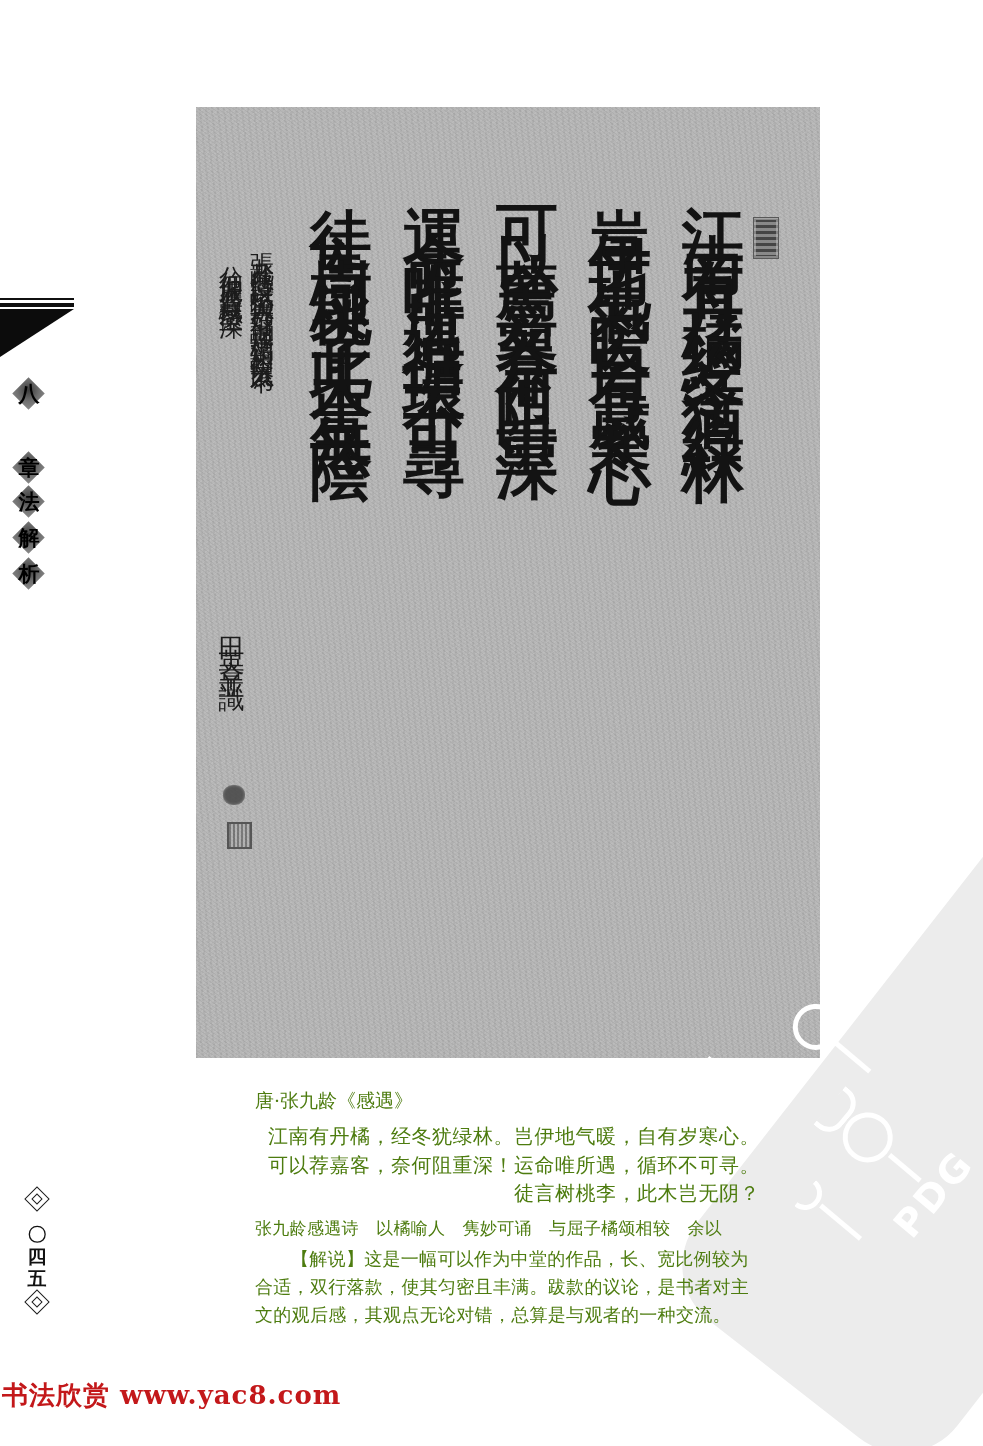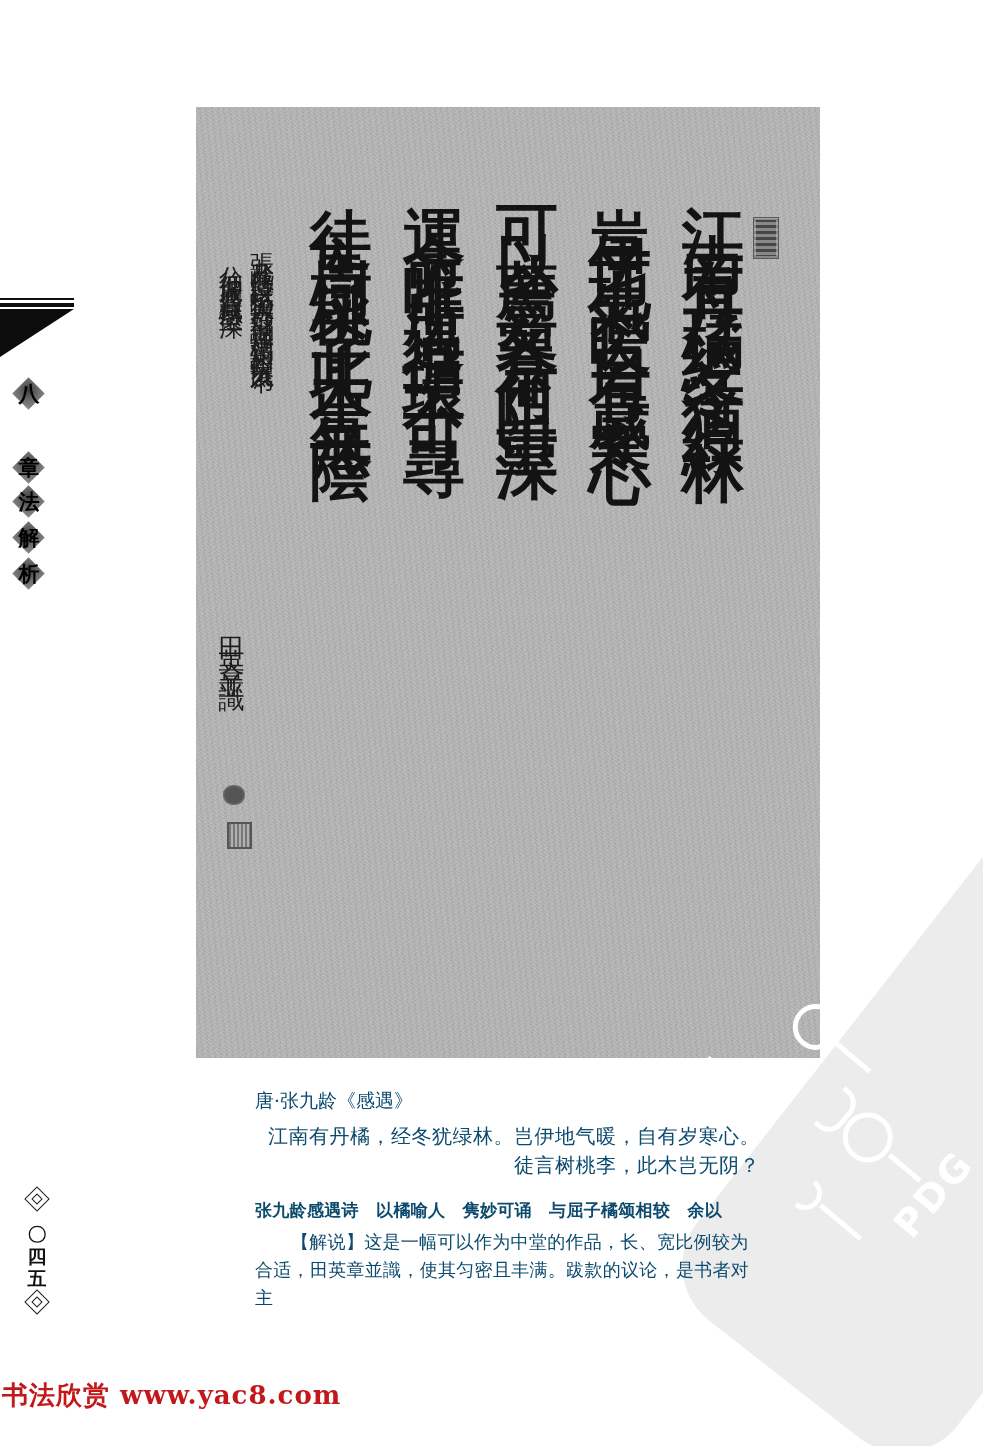--- a/index.html
+++ b/index.html
@@ -44,24 +44,24 @@
   
   .pn-dia{position:absolute;left:26px;width:22px;height:22px;z-index:5;}
   .pn-dia .o{position:absolute;left:2px;top:2px;width:16px;height:16px;transform:rotate(45deg);
     border:1.6px solid #1d1d1d;}
   .pn-dia .i{position:absolute;left:7px;top:7px;width:6px;height:6px;transform:rotate(45deg);
     border:1.6px solid #1d1d1d;}
   .pn-digit{position:absolute;left:24px;width:26px;text-align:center;font-size:19px;font-weight:700;
     color:#111;z-index:5;font-family:"DejaVu Serif", serif;}
 
   
-  .caption{left:255px;top:1088px;width:505px;z-index:5;color:#0c4a6e;}
+  .caption{left:255px;top:1088px;width:505px;z-index:5;color:#4d7c0f;}
   .cap-title{font-size:19px;margin:0 0 8px 0;}
   .cap-poem div{font-size:20px;line-height:28.5px;letter-spacing:.5px;text-align:right;}
-  .cap-comment{margin-top:19px;font-weight:bold;}
+  .cap-comment{margin-top:8px;}
   .cap-comment div{font-size:17px;line-height:25.5px;letter-spacing:.3px;}
   .cap-jieshuo{margin-top:4px;}
   .cap-jieshuo div{font-size:18px;line-height:28px;letter-spacing:.3px;}
   .cap-jieshuo div:first-child{text-indent:2em;font-family:Liberation Serif, serif;}
 
   
   .wm-band{left:665px;top:970px;width:620px;height:330px;background:#ececec;border-radius:70px;
     transform:rotate(-52deg);z-index:1;}
   .wm-g{position:absolute;z-index:4;transform:rotate(-50deg);}
   .wm-g .ring{border:5px solid #fff;border-radius:50%;}
@@ -140,28 +140,30 @@
   <div class="wm-g" style="left:816px;top:1178px;">
     <div class="hook" style="width:24px;height:12px;"></div>
     <div class="bar" style="width:5px;height:52px;"></div>
   </div>
   <div class="abs wm-pdg">PDG</div>
 
   <div class="abs caption">
     <p class="cap-title">唐·张九龄《感遇》</p>
     <div class="cap-poem">
       <div>江南有丹橘，经冬犹绿林。岂伊地气暖，自有岁寒心。</div>
+      <div>可以荐嘉客，奈何阻重深！运命唯所遇，循环不可寻。</div>
       <div>徒言树桃李，此木岂无阴？</div>
     </div>
     <div class="cap-comment">
       <div>张九龄感遇诗　以橘喻人　隽妙可诵　与屈子橘颂相较　余以</div>
     </div>
     <div class="cap-jieshuo">
       <div>【解说】这是一幅可以作为中堂的作品，长、宽比例较为</div>
-      <div>合适，田英章並識，使其匀密且丰满。跋款的议论，是书者对主</div>
+      <div>合适，双行落款，使其匀密且丰满。跋款的议论，是书者对主</div>
+      <div>文的观后感，其观点无论对错，总算是与观者的一种交流。</div>
     </div>
   </div>
 
   <div>
     <div class="pn-dia" style="top:1188px;">
       <div class="o"></div>
         <div class="i"></div>
     </div>
     <div class="pn-digit" style="top:1222px;">〇</div>
     <div class="pn-digit" style="top:1244px;">四</div>

